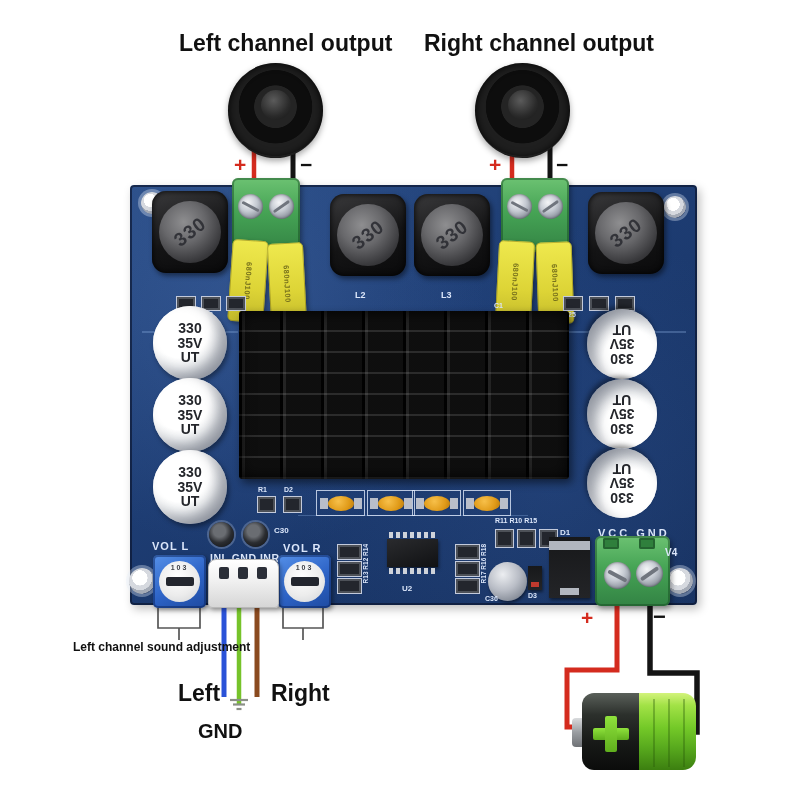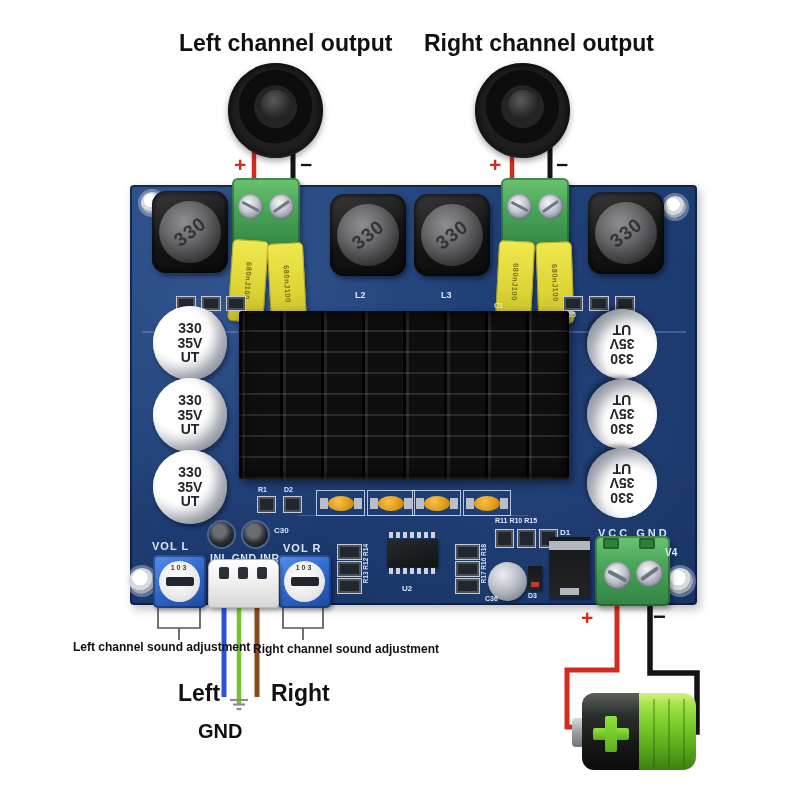--- a/index.html
+++ b/index.html
@@ -371,19 +371,18 @@
 
   <div class="txt" style="left:234px;top:153px;font-size:21px;color:#d42b1e;">+</div>
   <div class="txt" style="left:300px;top:153px;font-size:21px;">−</div>
   <div class="txt" style="left:489px;top:153px;font-size:21px;color:#d42b1e;">+</div>
   <div class="txt" style="left:556px;top:153px;font-size:21px;">−</div>
 
   <div class="txt" style="left:581px;top:606px;font-size:21px;color:#d42b1e;">+</div>
   <div class="txt" style="left:653px;top:604px;font-size:22px;">−</div>
 
   <div class="txt" style="left:45px;top:640px;font-size:12px;margin-left:28px;">Left channel sound adjustment</div>
-  <div class="txt" style="left:253px;top:642px;font-size:12px;">Right channel sound adjustment</div>
 
   <div class="txt" style="left:178px;top:680px;font-size:23px;">Left</div>
   <div class="txt" style="left:271px;top:680px;font-size:23px;">Right</div>
   <div class="txt" style="left:198px;top:720px;font-size:20px;">GND</div>
 
 </div>
 
 </body></html>

